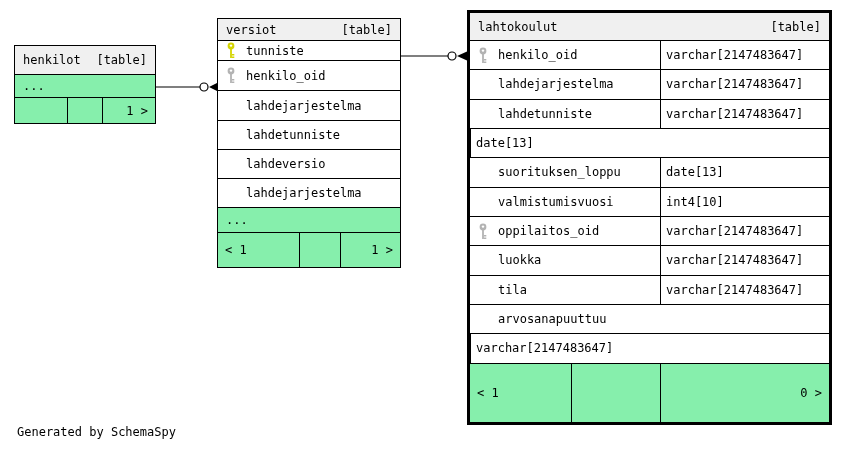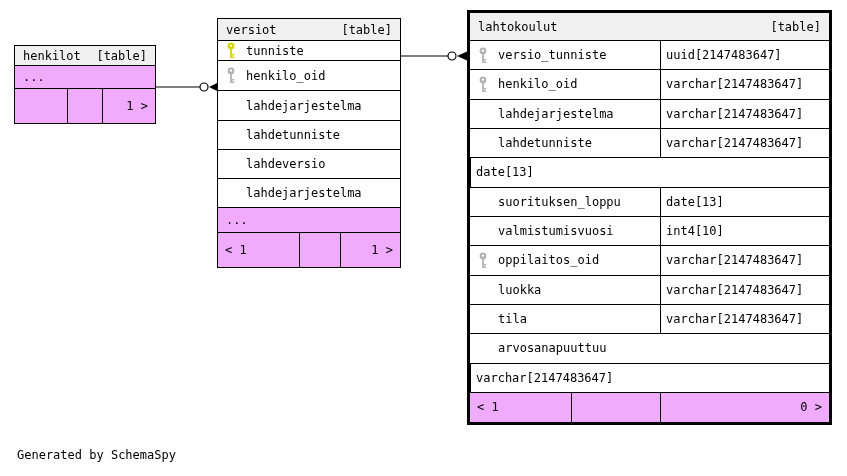--- a/index.html
+++ b/index.html
@@ -13,21 +13,21 @@
     position: relative;
     width: 847px;
     height: 476px;
     background: var(--bg, #ffffff);
     overflow: hidden;
   }
 
   
   .tbl {
     position: absolute;
-    background: #f0abfc;
+    background: #86efac;
     border: 1px solid var(--bd, #000);
     display: flex;
     flex-direction: column;
   }
   .tbl.thick { border-width: 3px; }
 
   .hdr {
     background: var(--hdr, #f0f0f0);
     border-bottom: 1px solid var(--bd, #000);
     display: flex;
@@ -78,33 +78,33 @@
   .key.pk { color: var(--pk, #d4d400); }
   .key.fk { color: var(--fk, #b3b3b3); }
 
   
   #tbl-lahtokoulut .cell.name { flex: 0 0 190px; }
   #tbl-lahtokoulut .cell.type { flex: 1 1 auto; }
   #tbl-lahtokoulut .row { height: 29.33px; }
   #tbl-lahtokoulut .hdr { height: 28px; }
 
   #tbl-versiot .hdr { height: 22px; }
-  #tbl-henkilot .hdr { height: 20px; }
+  #tbl-henkilot .hdr { height: 29px; }
 
   .conn-overlay {
     position: absolute;
     left: 0; top: 0;
     width: 847px; height: 476px;
     pointer-events: none;
   }
 
   .footer-note {
     position: absolute;
     left: 17px;
-    top: 448px;
+    top: 425px;
   }
 </style>
 </head>
 <body>
 
 <div class="canvas">
 
   <svg class="conn-overlay" width="847" height="476" viewBox="0 0 847 476" xmlns="http://www.w3.org/2000/svg">
     <g>
       <line x1="155" y1="87" x2="200" y2="87" stroke="#000" stroke-width="1.2"></line>
@@ -194,37 +194,20 @@
       <div class="pcell">1 &gt;</div>
     </div>
   </div>
 
   <div class="tbl thick" id="tbl-lahtokoulut" style="left:467px; top:10px; width:365px; height:415px;">
     <div class="hdr">
       <span>lahtokoulut</span>
       <span>[table]</span>
     </div>
 
-    <div class="row">
-      <div class="cell name haskey">
-        <span class="key fk">
-          <svg width="12" height="17" viewBox="0 0 12 17">
-              <circle cx="5" cy="4" r="3.4" fill="currentColor"></circle>
-              <circle cx="5" cy="3.6" r="1.2" fill="#fff"></circle>
-              <rect x="4.1" y="7" width="1.8" height="9" fill="currentColor"></rect>
-              <rect x="5.9" y="12" width="2.4" height="1.5" fill="currentColor"></rect>
-              <rect x="5.9" y="14.5" width="2.4" height="1.5" fill="currentColor"></rect>
-            </svg>
-        </span>
-        <span>versio_tunniste</span>
-      </div>
-      <div class="cell type">
-          <span>uuid[2147483647]</span>
-        </div>
-    </div>
 
     <div class="row">
       <div class="cell name haskey">
         <span class="key fk">
           <svg width="12" height="17" viewBox="0 0 12 17">
               <circle cx="5" cy="4" r="3.4" fill="currentColor"></circle>
               <circle cx="5" cy="3.6" r="1.2" fill="#fff"></circle>
               <rect x="4.1" y="7" width="1.8" height="9" fill="currentColor"></rect>
               <rect x="5.9" y="12" width="2.4" height="1.5" fill="currentColor"></rect>
               <rect x="5.9" y="14.5" width="2.4" height="1.5" fill="currentColor"></rect>

